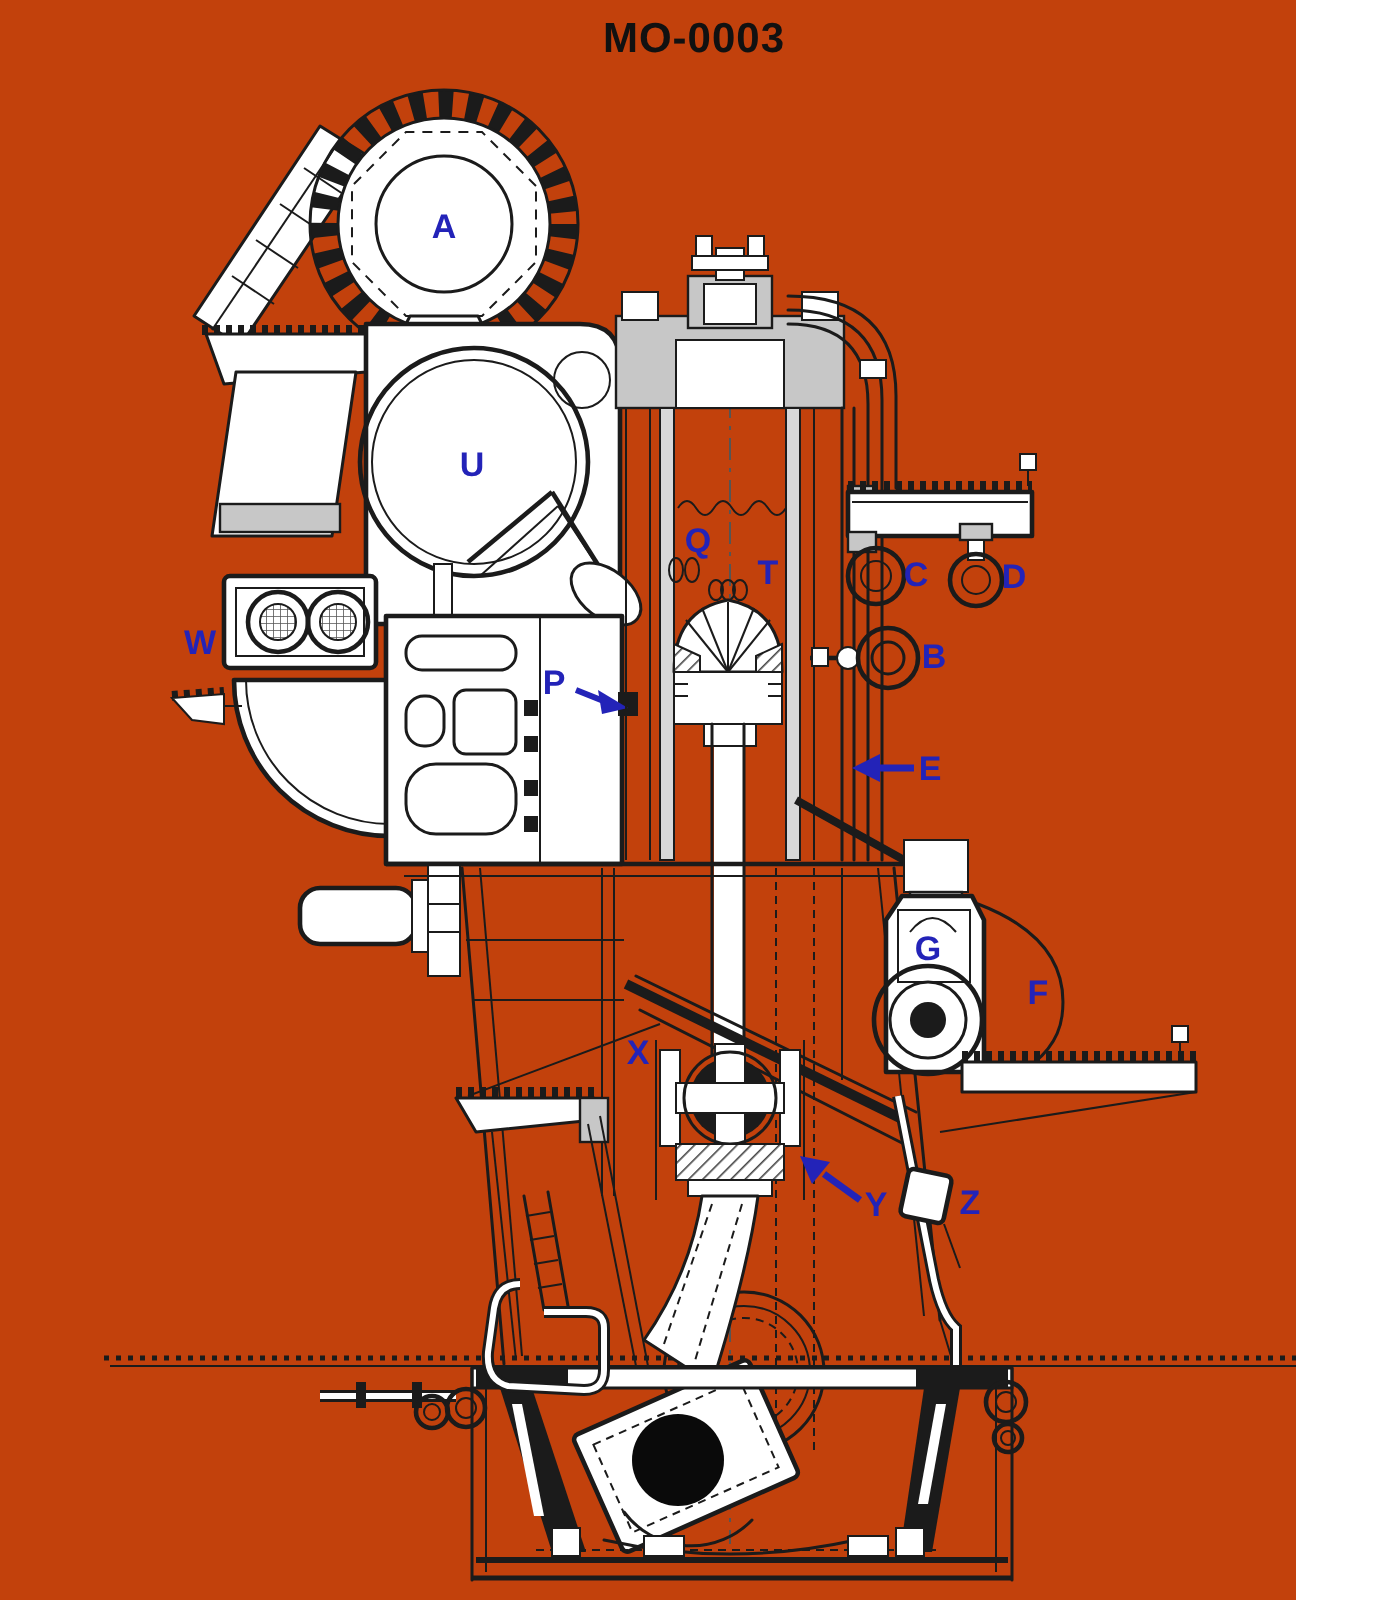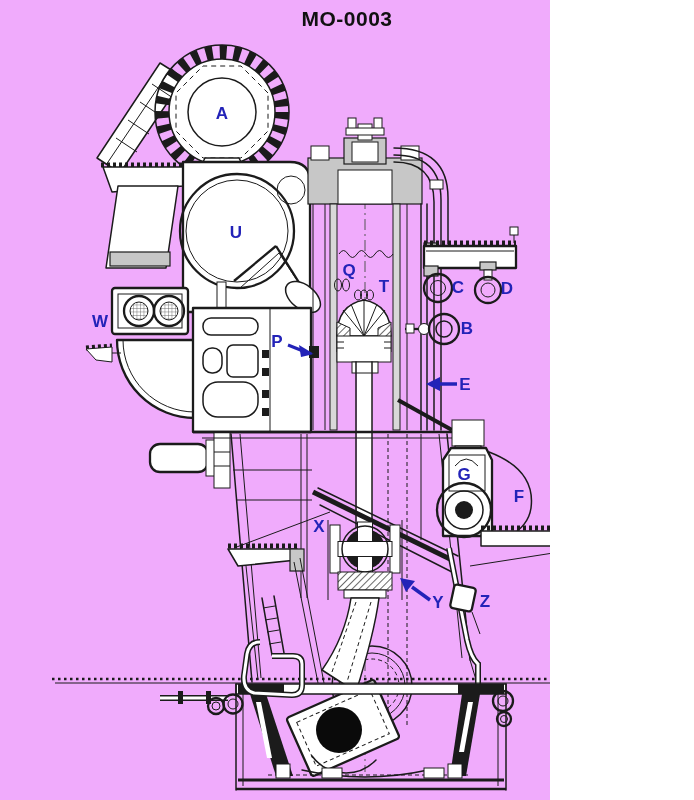--- a/index.html
+++ b/index.html
@@ -1,16 +1,16 @@
 <!DOCTYPE html>
 <html><head>
 <meta charset="utf-8">
 <style>
   html,body{margin:0;padding:0;background:#fff;}
-  .stage{position:relative;width:550px;height:800px;background:#f0abfc;overflow:hidden;
+  .stage{position:relative;width:648px;height:800px;background:#c2410c;overflow:hidden;
          font-family:"Liberation Sans",sans-serif;}
   svg{position:absolute;left:0;top:0;}
   svg text{font-family:"Liberation Sans",sans-serif;}
   .title{font-size:21px;font-weight:bold;fill:#111;letter-spacing:.5px;}
   .lbl{font-size:17px;font-weight:bold;}
   .ln{fill:none;stroke:#1b1b1b;stroke-width:1.5;stroke-linejoin:round;stroke-linecap:round;}
   .ln2{fill:none;stroke:#1b1b1b;stroke-width:2.3;stroke-linejoin:round;}
   .thin{fill:none;stroke:#1b1b1b;stroke-width:1;}
   .wf{fill:#fff;stroke:#1b1b1b;stroke-width:1.5;stroke-linejoin:round;}
   .wf2{fill:#fff;stroke:#1b1b1b;stroke-width:2.3;stroke-linejoin:round;}

